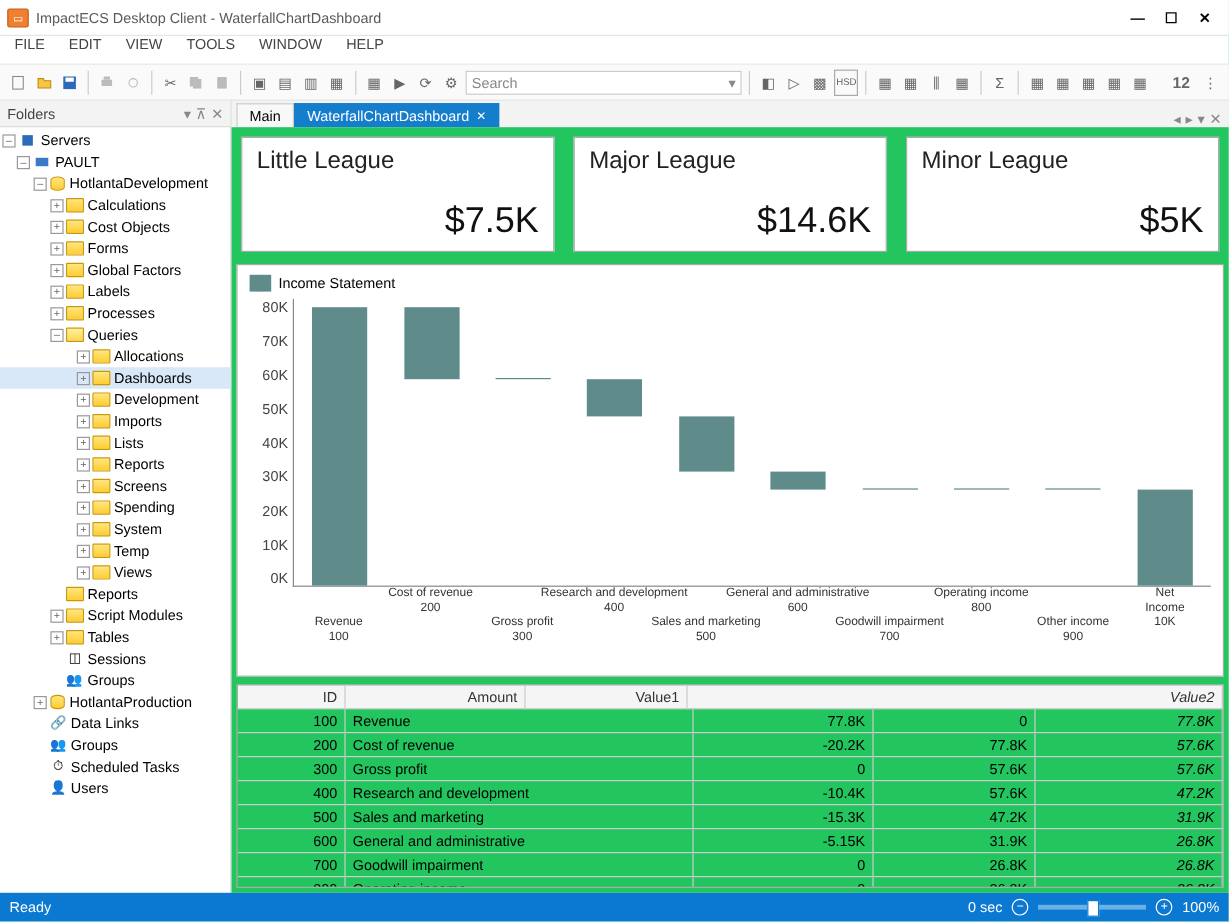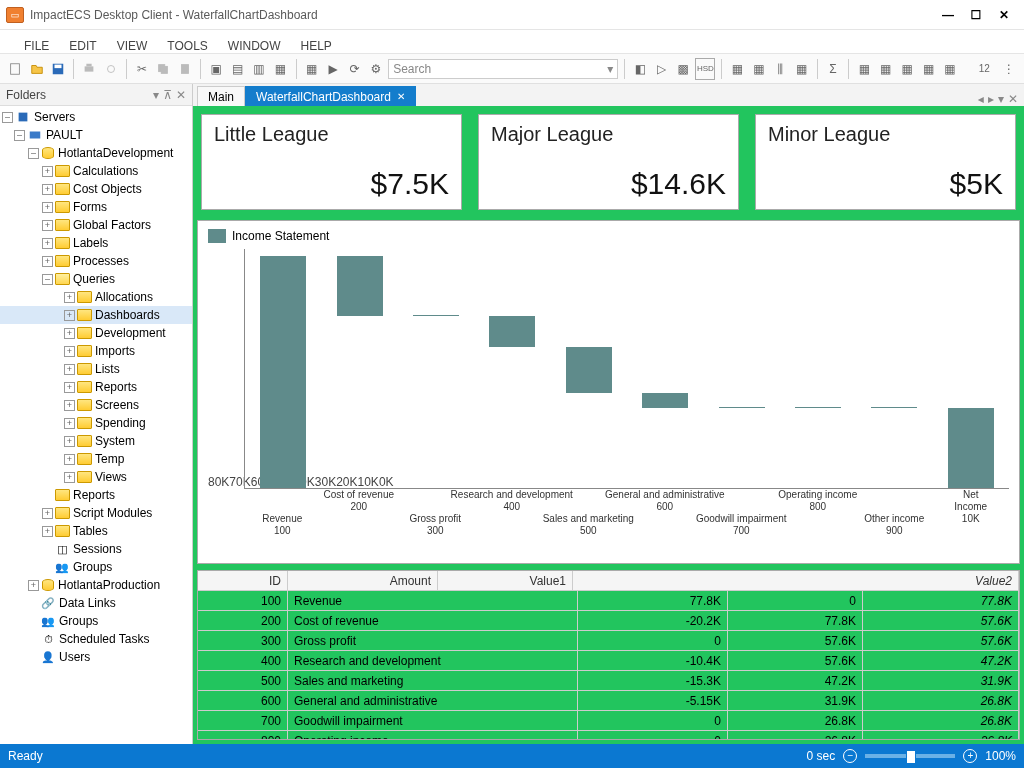--- a/index.html
+++ b/index.html
@@ -1,21 +1,21 @@
 <!DOCTYPE html>
 <html><head>
 <meta charset="utf-8">
 <style>
 * { box-sizing: border-box; margin: 0; padding: 0; font-family: "Segoe UI", Tahoma, sans-serif; font-size: 12px; }
 body { width: 1024px; height: 768px; overflow: hidden; background: #fff; display: flex; flex-direction: column; }
 .titlebar { height: 30px; background: #fff; display: flex; align-items: center; padding: 0 6px; border-bottom: 1px solid #e5e5e5; }
 .title-icon { width: 18px; height: 16px; background: #f08030; border: 1px solid #c06020; border-radius: 2px; margin-right: 6px; display:flex; align-items:center; justify-content:center; color:#fff; font-size:9px;}
 .title-text { color: #5a5a5a; flex: 1; }
 .winbtn { width: 28px; text-align: center; color: #000; font-weight:bold; cursor: default; }
-.menubar { height: 24px; display: flex; align-items: flex-end; padding: 0 24px; gap: 20px; border-bottom: 1px solid #e5e5e5; }
+.menubar { height: 24px; display: flex; align-items: flex-start; padding: 0 12px; gap: 20px; border-bottom: 1px solid #e5e5e5; }
 .menubar span { color: #444; }
 .toolbars { height: 30px; display: flex; align-items: center; padding: 0 6px; gap: 3px; border-bottom: 1px solid #e0e0e0; background: #fafafa; }
 .tb-icon { width: 20px; height: 22px; display:flex; align-items:center; justify-content:center; color:#666; }
 .tb-icon svg { width: 14px; height: 14px; }
 .tb-sep { width: 1px; height: 20px; background: #ccc; margin: 0 3px; }
 .tb-icon.gray path, .tb-icon.gray rect { fill: #bbb; }
 .tb-search { flex: 0 0 230px; height: 20px; border: 1px solid #ccc; background: #fff; color:#888; padding: 1px 4px; display:flex; align-items:center; justify-content:space-between;}
 .tb-flex { flex: 1; }
 .content-row { flex: 1; display: flex; min-height: 0; }
 .sidebar { width: 193px; display: flex; flex-direction: column; border-right: 1px solid #ccc; }
@@ -42,21 +42,21 @@
 .tab-scroll { margin-left:auto; padding-right:6px; color:#888; display:flex; gap:4px; font-size:10px; align-items:center;}
 .dash-area { flex:1; overflow:auto; background:#22c55e; padding: 4px; display:flex; flex-direction:column; gap:6px;}
 .cards { display:flex; gap: 16px; padding: 4px;}
 .card { flex:1; border:1px solid #aaa; height: 96px; padding: 8px 12px; display:flex; flex-direction:column; justify-content:space-between; background:#fff;}
 .card .t { font-size: 20px; color:#222; }
 .card .v { font-size: 30px; color:#111; text-align:right; }
 .chart-box { border:1px solid #aaa; padding: 8px 10px 4px 10px; height: 344px; background:#fff;}
 .legend { display:flex; align-items:center; gap:6px; margin-bottom:6px;}
 .legend .sw { width:18px; height:14px; background:#5f8b8b;}
 .chart-body { display:flex; height: 240px;}
-.yaxis { width:36px; display:flex; flex-direction:row; justify-content:space-between; align-items:flex-end; padding-right:4px; font-size:10px; color:#444;}
+.yaxis { width:36px; display:flex; flex-direction:column; justify-content:space-between; align-items:flex-end; padding-right:4px; font-size:10px; color:#444;}
 .plot { flex:1; position:relative; border-left:1px solid #888; border-bottom:1px solid #888;}
 .bar { position:absolute; background:#5f8b8b; }
 .xaxis { display:flex; margin-left:36px; height: 48px; position:relative;}
 .xcat { position:absolute; text-align:center; font-size:10px; color:#333; line-height:12px; transform:translateX(-50%);}
 .table-wrap { border:1px solid #aaa; flex:1; overflow:hidden; display:flex; flex-direction:column;}
 .thead, .trow { display:flex; }
 .th, .td { border-right:1px solid #ccc; border-bottom:1px solid #ccc; padding: 2px 6px; height: 20px; line-height:16px; overflow:hidden; white-space:nowrap;}
 .th { background:#f5f5f5; color:#333; }
 .c-id { width: 90px; text-align:right;}
 .c-name { width: 290px;}
@@ -157,21 +157,21 @@
   <div class="tb-icon gray">⫼</div>
   <div class="tb-icon gray">▦</div>
   <div class="tb-sep"></div>
   <div class="tb-icon gray">Σ</div>
   <div class="tb-sep"></div>
   <div class="tb-icon gray">▦</div>
   <div class="tb-icon gray">▦</div>
   <div class="tb-icon gray">▦</div>
   <div class="tb-icon gray">▦</div>
   <div class="tb-icon gray">▦</div>
-  <div class="tb-icon gray" style="font-size:10px;font-weight:normal;margin-left:13px;">12</div>
+  <div class="tb-icon gray" style="font-size:13px;font-weight:bold;margin-left:13px;">12</div>
   <div class="tb-flex"></div>
   <div class="tb-icon gray">⋮</div>
 </div>
 
 <div class="content-row">
 
   <div class="sidebar">
     <div class="panel-header">
       <span>Folders</span>
       <div class="ctrls">

